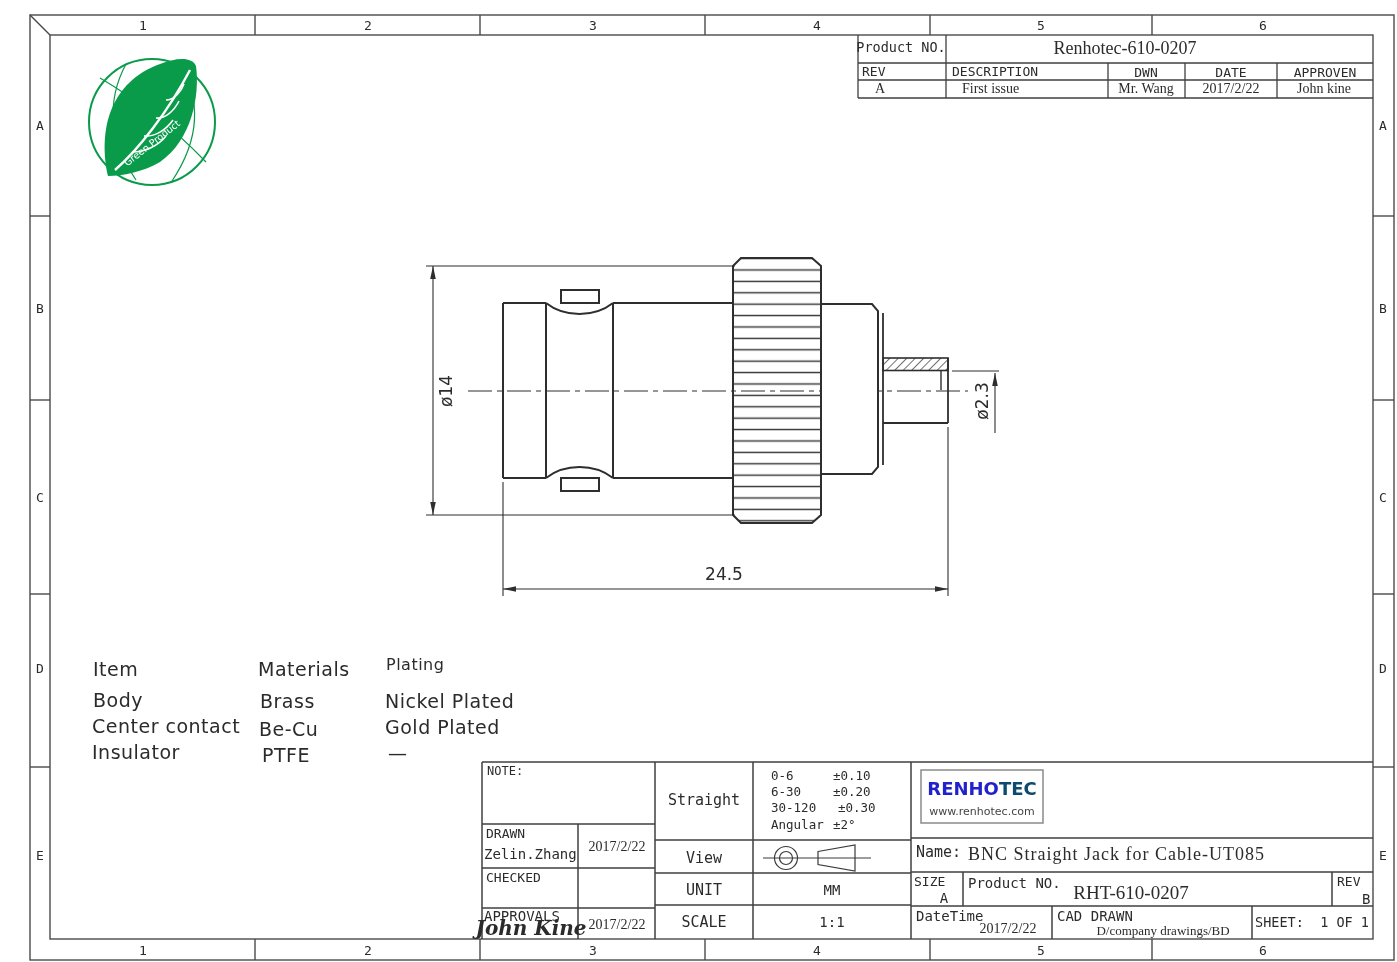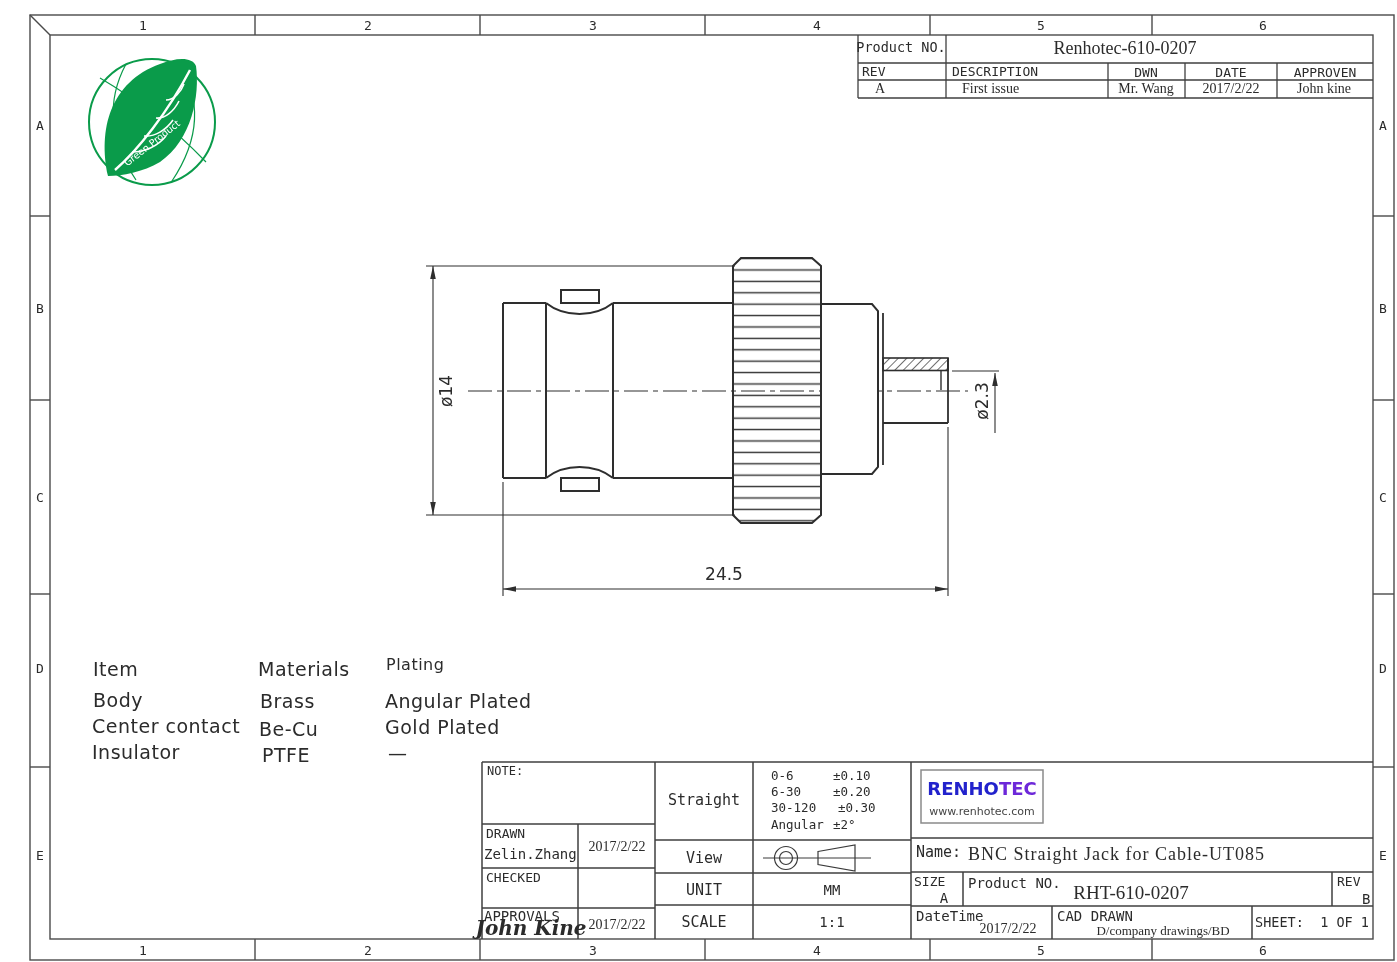--- a/index.html
+++ b/index.html
@@ -6,21 +6,21 @@
   #sheet{position:relative;width:1397px;height:962px;background:#fff;overflow:hidden;
          font-family:"DejaVu Sans Mono",monospace;}
   svg{position:absolute;left:0;top:0;}
   .t{position:absolute;white-space:pre;color:#2b2b2b;font-family:"DejaVu Sans Mono",monospace;line-height:1;}
   .c{transform:translate(-50%,-50%);}
   .rot{transform:translate(-50%,-50%) rotate(-90deg);}
   .serif{font-family:"Liberation Serif",serif;}
   .sans{font-family:"DejaVu Sans",sans-serif;}
   .script{font-family:"DejaVu Serif",serif;font-style:italic;font-weight:bold;}
   .blue{color:#2222cc;}
-  .red{color:#6d28d9;}
+  .red{color:#0c4a6e;}
   .green{color:#0a9b4a;}
 </style>
 </head>
 <body>
 
 <div id="sheet">
 
 <svg width="1397" height="962" viewBox="0 0 1397 962">
   <defs>
     <pattern id="knurlLines" patternUnits="userSpaceOnUse" x="733" y="260" width="88" height="11.4">
@@ -199,21 +199,21 @@
 
 <div class="t sans rot" style="left:446px;top:391px;font-size:17px">ø14</div>
 <div class="t sans c" style="left:724px;top:574px;font-size:17px">24.5</div>
 <div class="t sans rot" style="left:982px;top:401px;font-size:17px">ø2.3</div>
 
 <div class="t sans" style="left:93px;top:660px;font-size:19px;letter-spacing:.5px">Item</div>
 <div class="t sans" style="left:258px;top:660px;font-size:19px;letter-spacing:.5px">Materials</div>
 <div class="t sans" style="left:386px;top:657px;font-size:16px;letter-spacing:.5px">Plating</div>
 <div class="t sans" style="left:93px;top:691px;font-size:19px;letter-spacing:.5px">Body</div>
 <div class="t sans" style="left:260px;top:692px;font-size:19px;letter-spacing:.5px">Brass</div>
-<div class="t sans" style="left:385px;top:692px;font-size:19px;letter-spacing:.5px">Angular Plated</div>
+<div class="t sans" style="left:385px;top:692px;font-size:19px;letter-spacing:.5px">Nickel Plated</div>
 <div class="t sans" style="left:92px;top:717px;font-size:19px;letter-spacing:.5px">Center contact</div>
 <div class="t sans" style="left:259px;top:720px;font-size:19px;letter-spacing:.5px">Be-Cu</div>
 <div class="t sans" style="left:385px;top:718px;font-size:19px;letter-spacing:.5px">Gold Plated</div>
 <div class="t sans" style="left:92px;top:743px;font-size:19px;letter-spacing:.5px">Insulator</div>
 <div class="t sans" style="left:262px;top:746px;font-size:19px;letter-spacing:.5px">PTFE</div>
 <div class="t sans" style="left:388px;top:744px;font-size:19px;letter-spacing:.5px">—</div>
 
 <div class="t" style="left:487px;top:765px;font-size:12px">NOTE:</div>
 <div class="t c" style="left:704px;top:800px;font-size:15px">Straight</div>
 <div class="t" style="left:771px;top:770px;font-size:12.5px">0-6</div>

